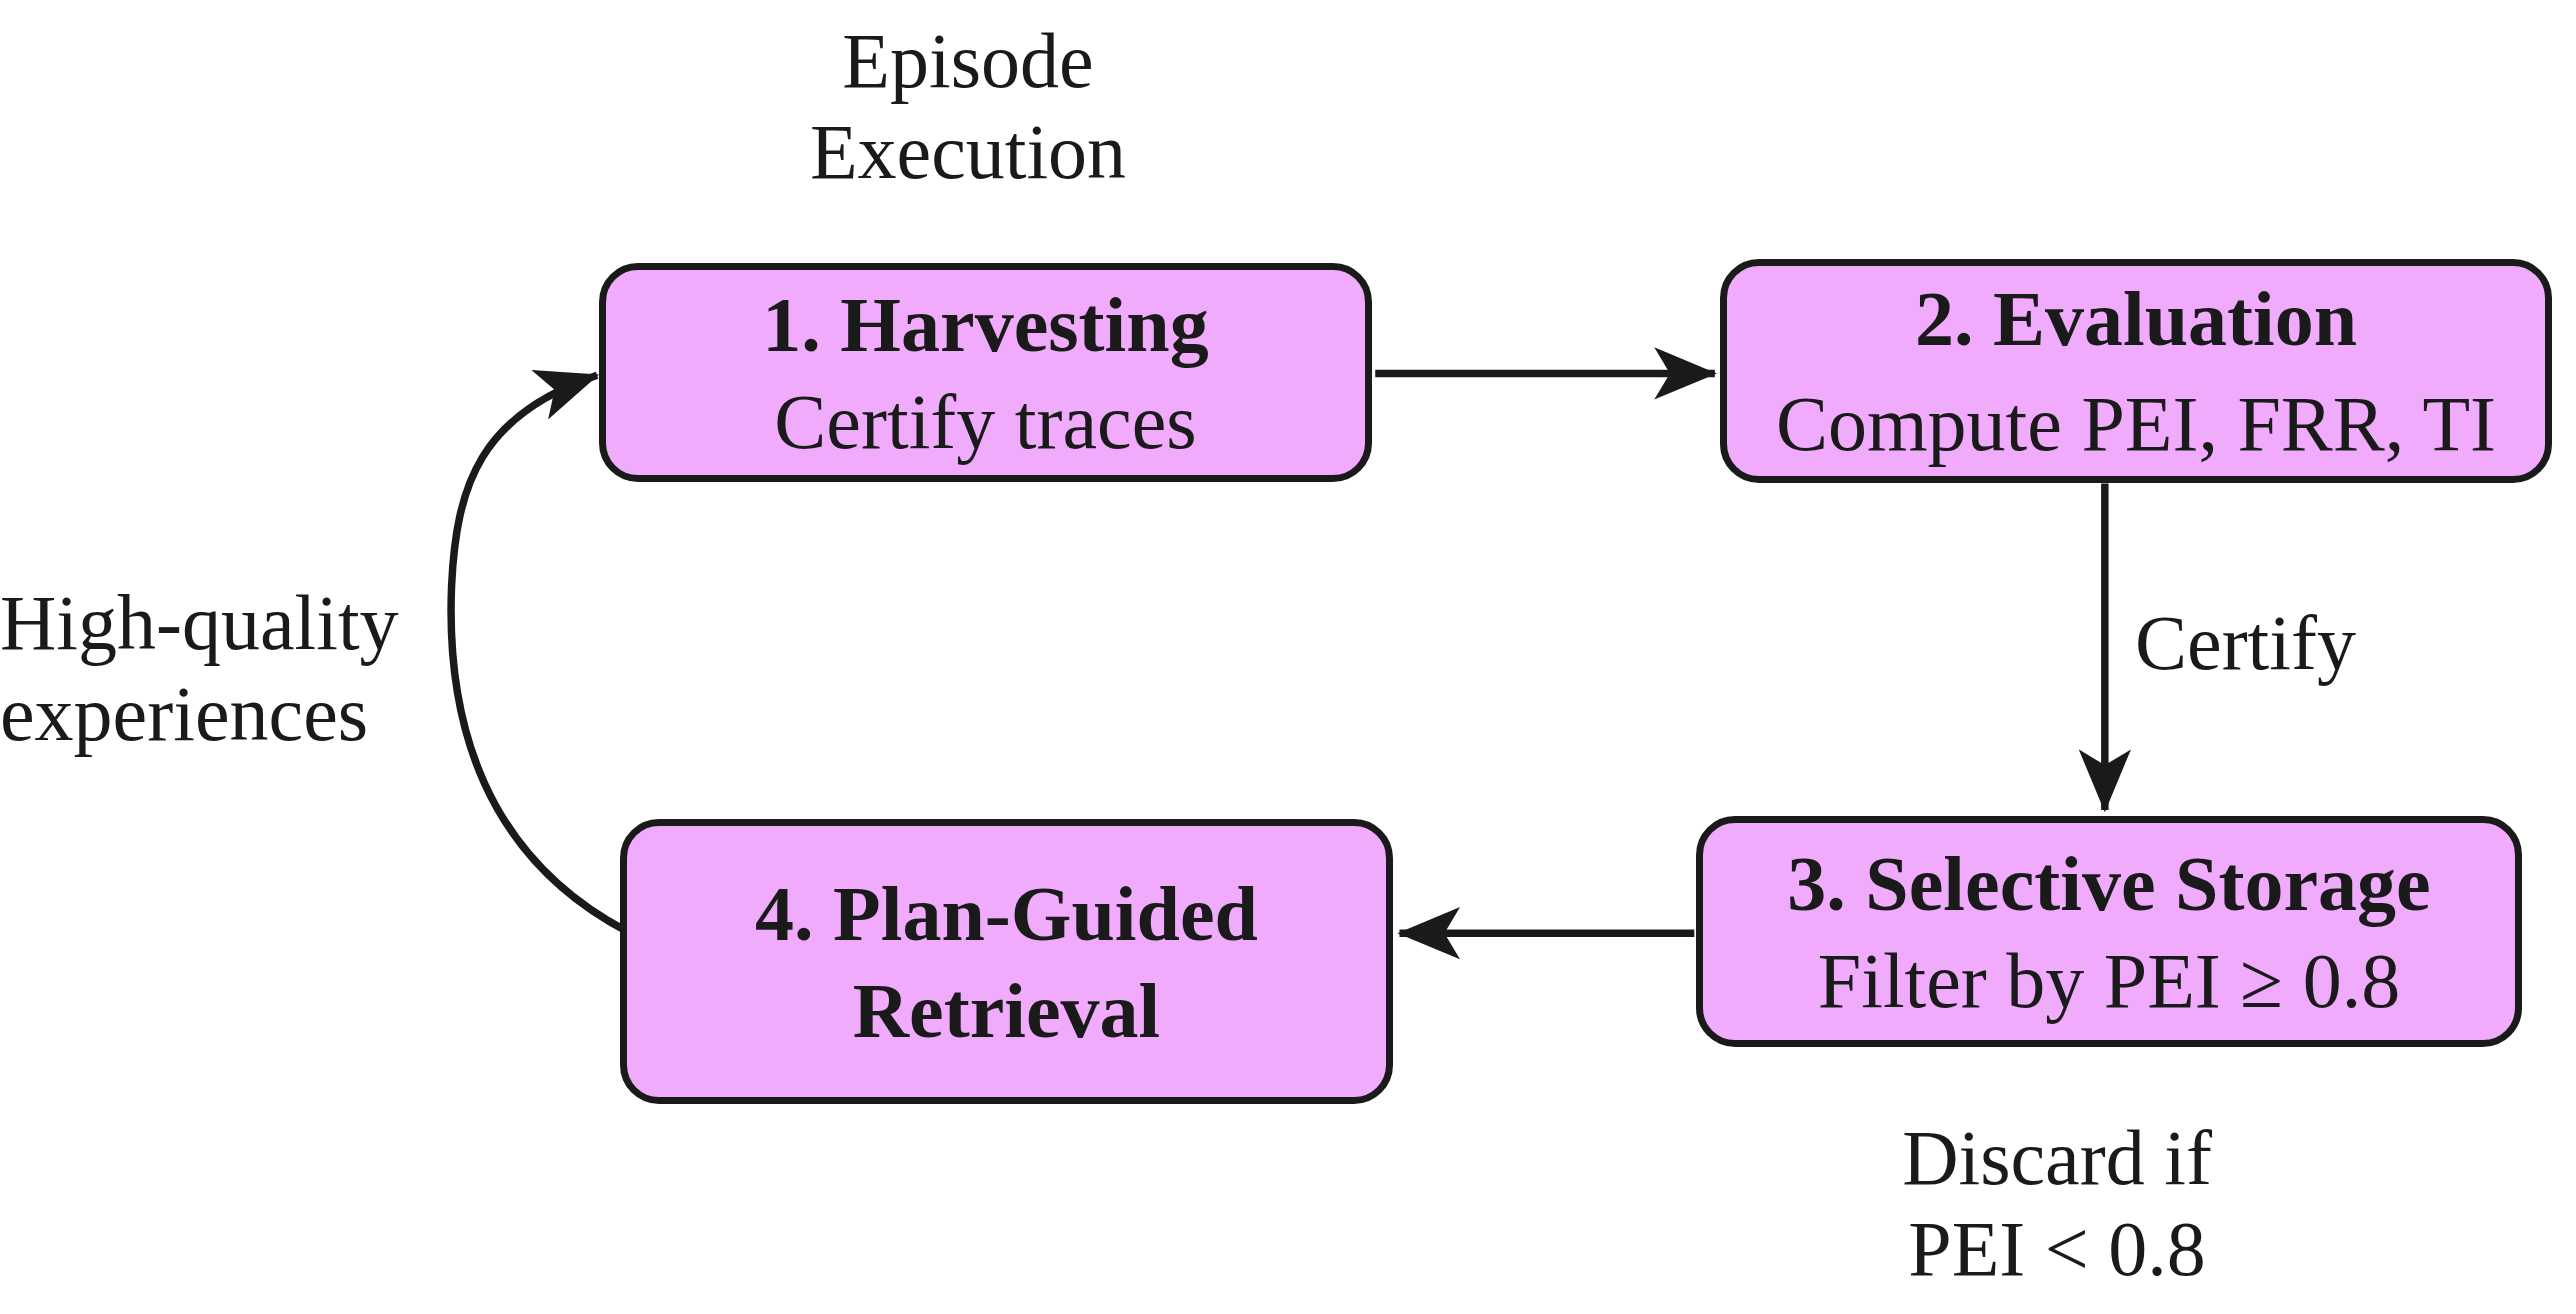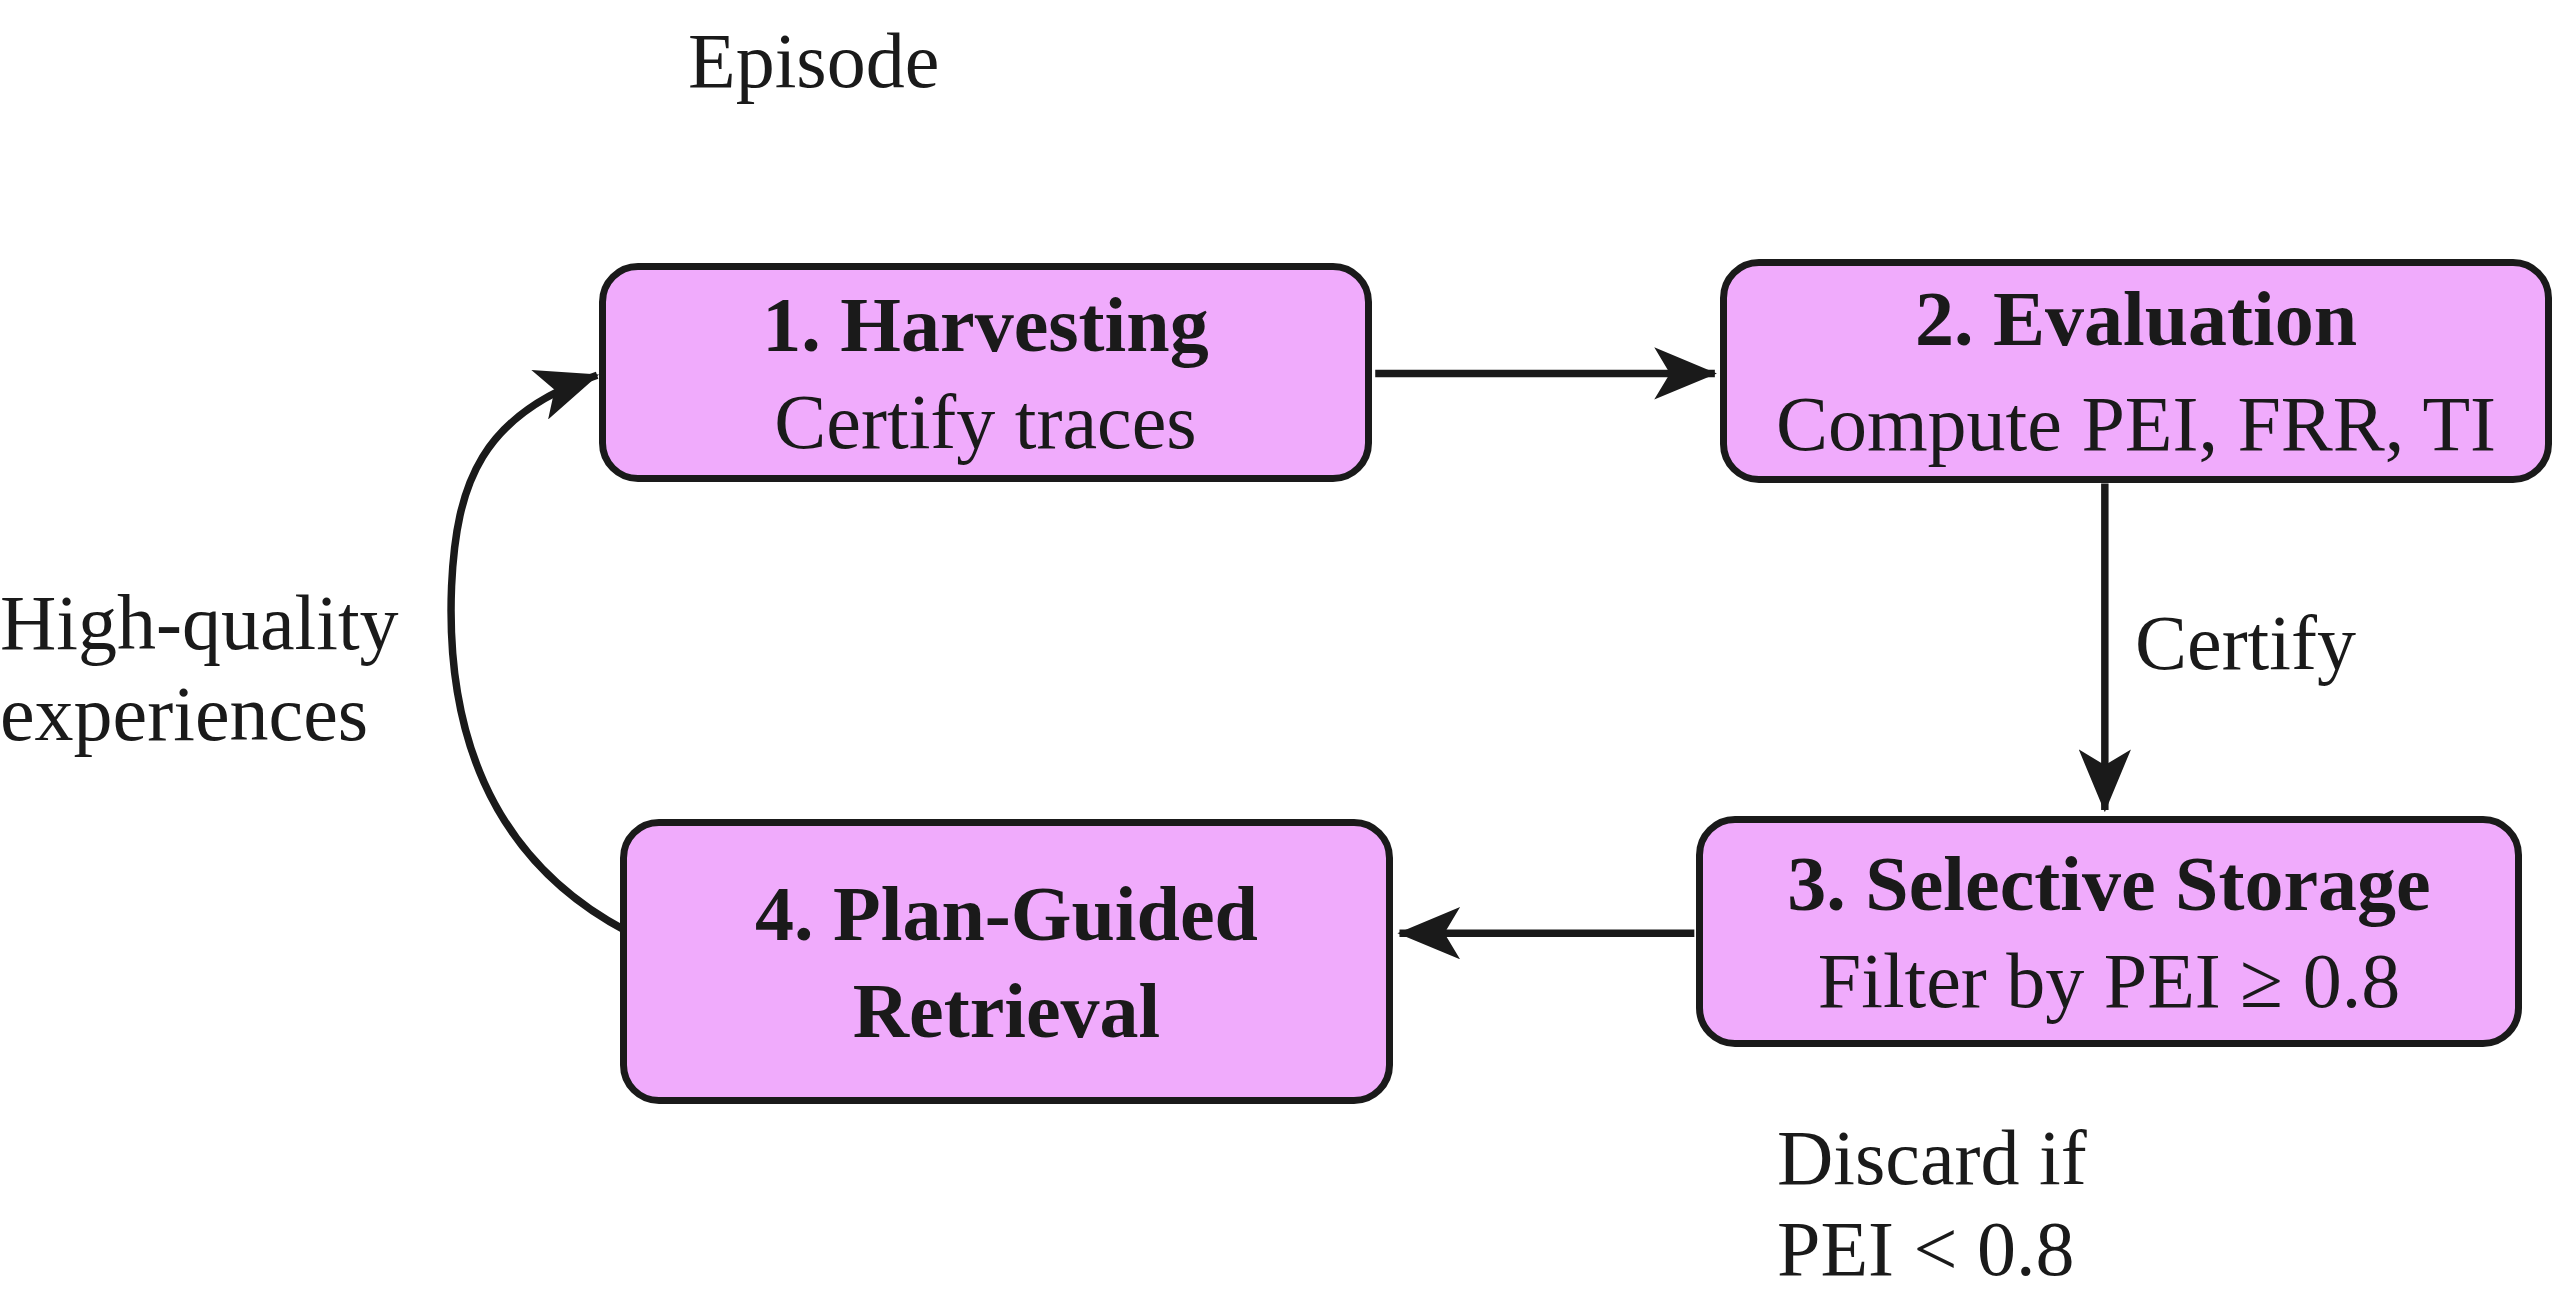--- a/index.html
+++ b/index.html
@@ -35,20 +35,21 @@
     text-align: center;
   }
   .box-line {
     font-size: 78px;
     line-height: 97px;
     white-space: nowrap;
   }
   .box-title { font-weight: bold; }
   .label {
     position: absolute;
+    text-align: center;
     font-size: 78px;
     line-height: 91px;
     white-space: nowrap;
   }
   .label-left { text-align: left; }
   
   #box-harvesting   { left: 599px;  top: 263px; width: 773px; height: 219px; }
   #box-evaluation   { left: 1720px; top: 259px; width: 832px; height: 224px; gap: 8px; }
   #box-storage      { left: 1696px; top: 816px; width: 826px; height: 231px; }
   #box-retrieval    { left: 620px;  top: 819px; width: 773px; height: 285px; }
@@ -90,20 +91,21 @@
     <div class="box-line">Filter by PEI ≥ 0.8</div>
   </div>
 
   <div class="box" id="box-retrieval">
     <div class="box-line box-title">4. Plan-Guided</div>
     <div class="box-line box-title">Retrieval</div>
   </div>
 
   <div class="label" id="label-episode">
     <div>Episode</div>
+    <div>Execution</div>
   </div>
 
   <div class="label" id="label-feedback">
     <div>High-quality</div>
     <div>experiences</div>
   </div>
 
   <div class="label label-left" id="label-certify">Certify</div>
 
   <div class="label" id="label-discard">

